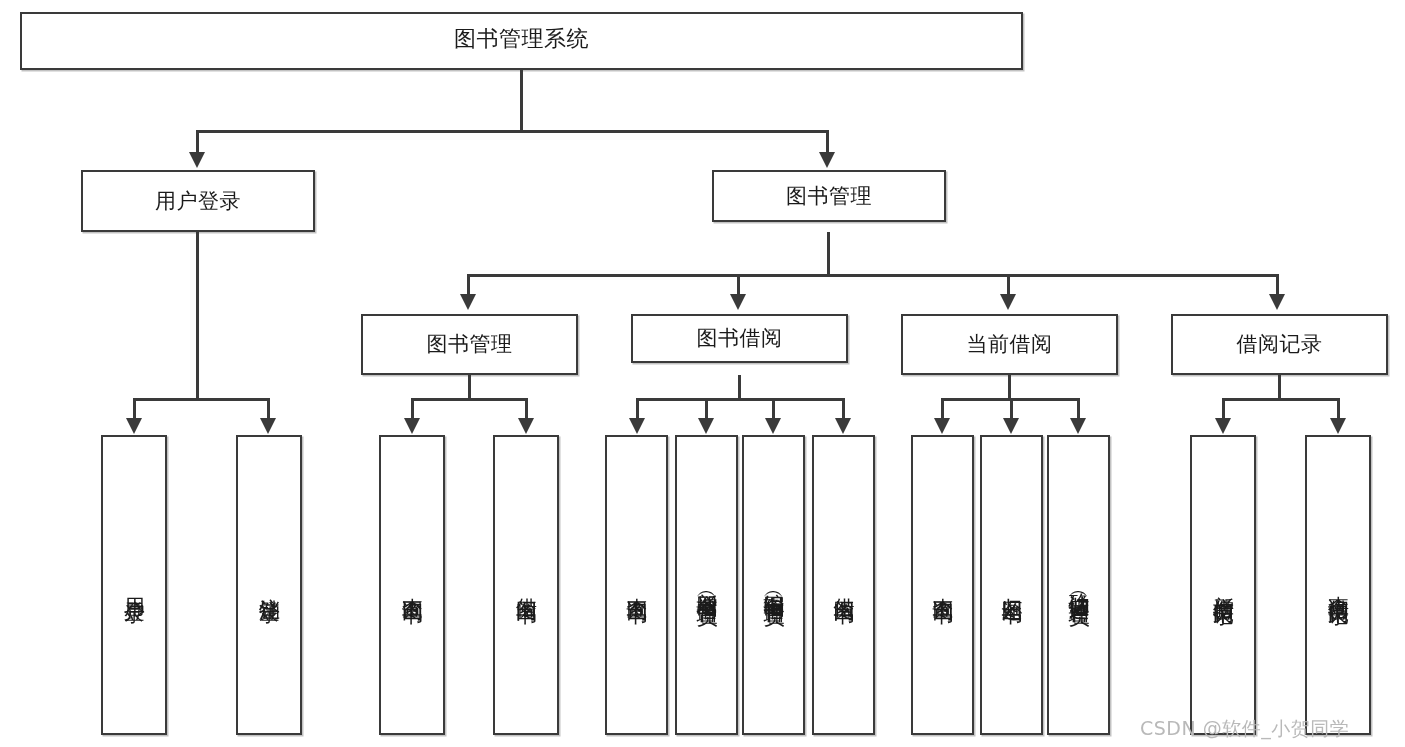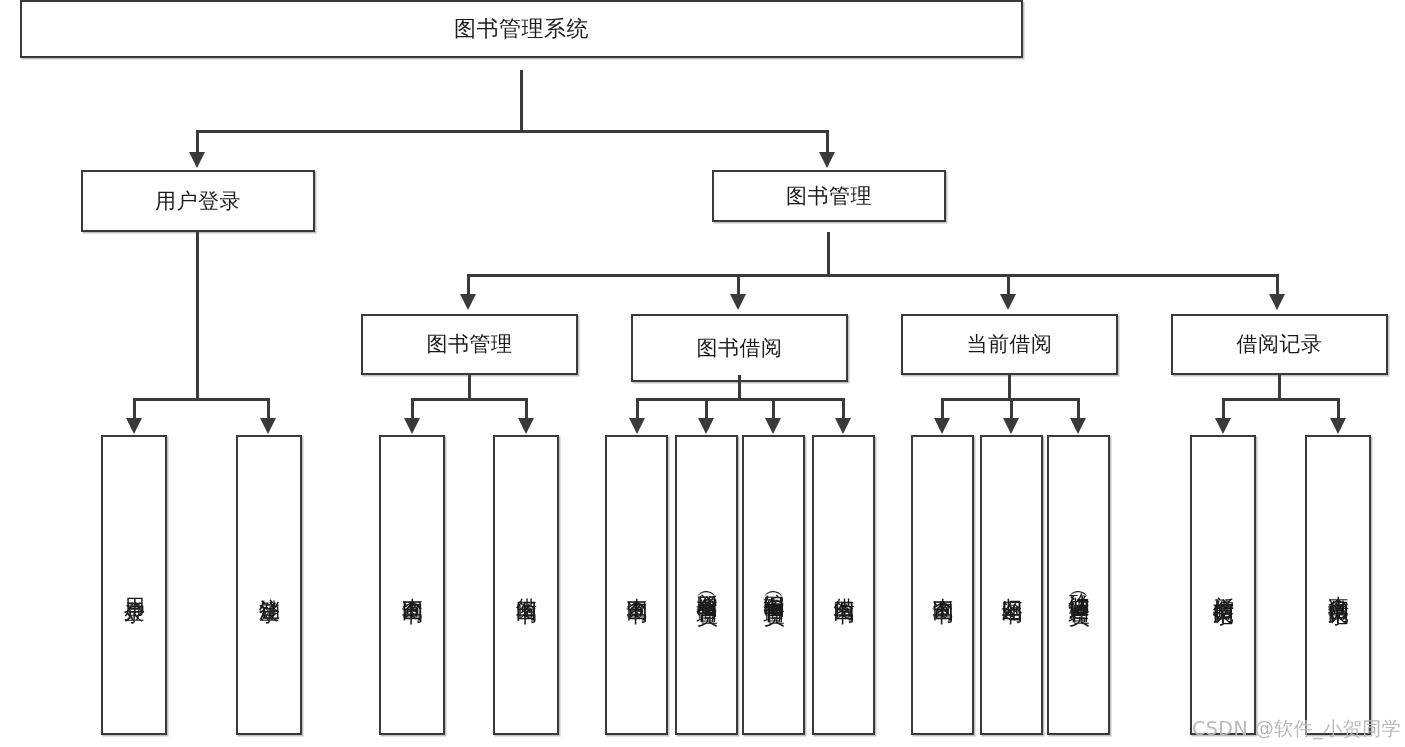--- a/index.html
+++ b/index.html
@@ -77,21 +77,21 @@
     white-space: nowrap;
     letter-spacing: 0.5px;
     pointer-events: none;
   }
 </style>
 </head>
 <body>
 
 <div id="canvas">
 
-  <div class="node root" style="left:20px; top:0; width:1003px; height:58px;">
+  <div class="node root" style="left:20px; top:12px; width:1003px; height:58px;font-family:Liberation Mono, monospace;">
     <span class="label">图书管理系统</span>
   </div>
 
   <div class="vline" style="left:520px; top:70px; width:3px; height:60px;"></div>
 
   <div class="hline" style="left:196px; top:130px; width:632px; height:3px;"></div>
 
   <div class="vline" style="left:196px; top:130px; width:3px; height:22px;"></div>
   <div class="arrow" style="left:189px; top:152px;"></div>
 
@@ -124,21 +124,21 @@
 
   <div class="vline" style="left:1007px; top:274px; width:3px; height:20px;"></div>
   <div class="arrow" style="left:1000px; top:294px;"></div>
 
   <div class="vline" style="left:1276px; top:274px; width:3px; height:20px;"></div>
   <div class="arrow" style="left:1269px; top:294px;"></div>
 
   <div class="node" style="left:361px; top:314px; width:217px; height:61px;">
     <span class="label">图书管理</span>
   </div>
-  <div class="node" style="left:631px; top:314px; width:217px; height:68px;">
+  <div class="node" style="left:631px; top:314px; width:217px; height:49px;">
     <span class="label">图书借阅</span>
   </div>
   <div class="node" style="left:1171px; top:314px; width:217px; height:61px;">
     <span class="label">借阅记录</span>
   </div>
   <div class="node" style="left:901px; top:314px; width:217px; height:61px;">
     <span class="label">当前借阅</span>
   </div>
 
   <div class="vline" style="left:468px; top:375px; width:3px; height:23px;"></div>
@@ -212,15 +212,15 @@
     <span class="label">确认归还（管理员）</span>
   </div>
 
   <div class="node vertical" style="left:1190px; top:435px; width:66px; height:300px;">
     <span class="label">新增借阅记录</span>
   </div>
   <div class="node vertical" style="left:1305px; top:435px; width:66px; height:300px;">
     <span class="label">查询借阅记录</span>
   </div>
 
-  <div class="watermark" style="left:1192px; top:716px;">CSDN @软件_小贺同学</div>
+  <div class="watermark" style="left:1140px; top:716px;">CSDN @软件_小贺同学</div>
 
 </div>
 
 </body></html>

